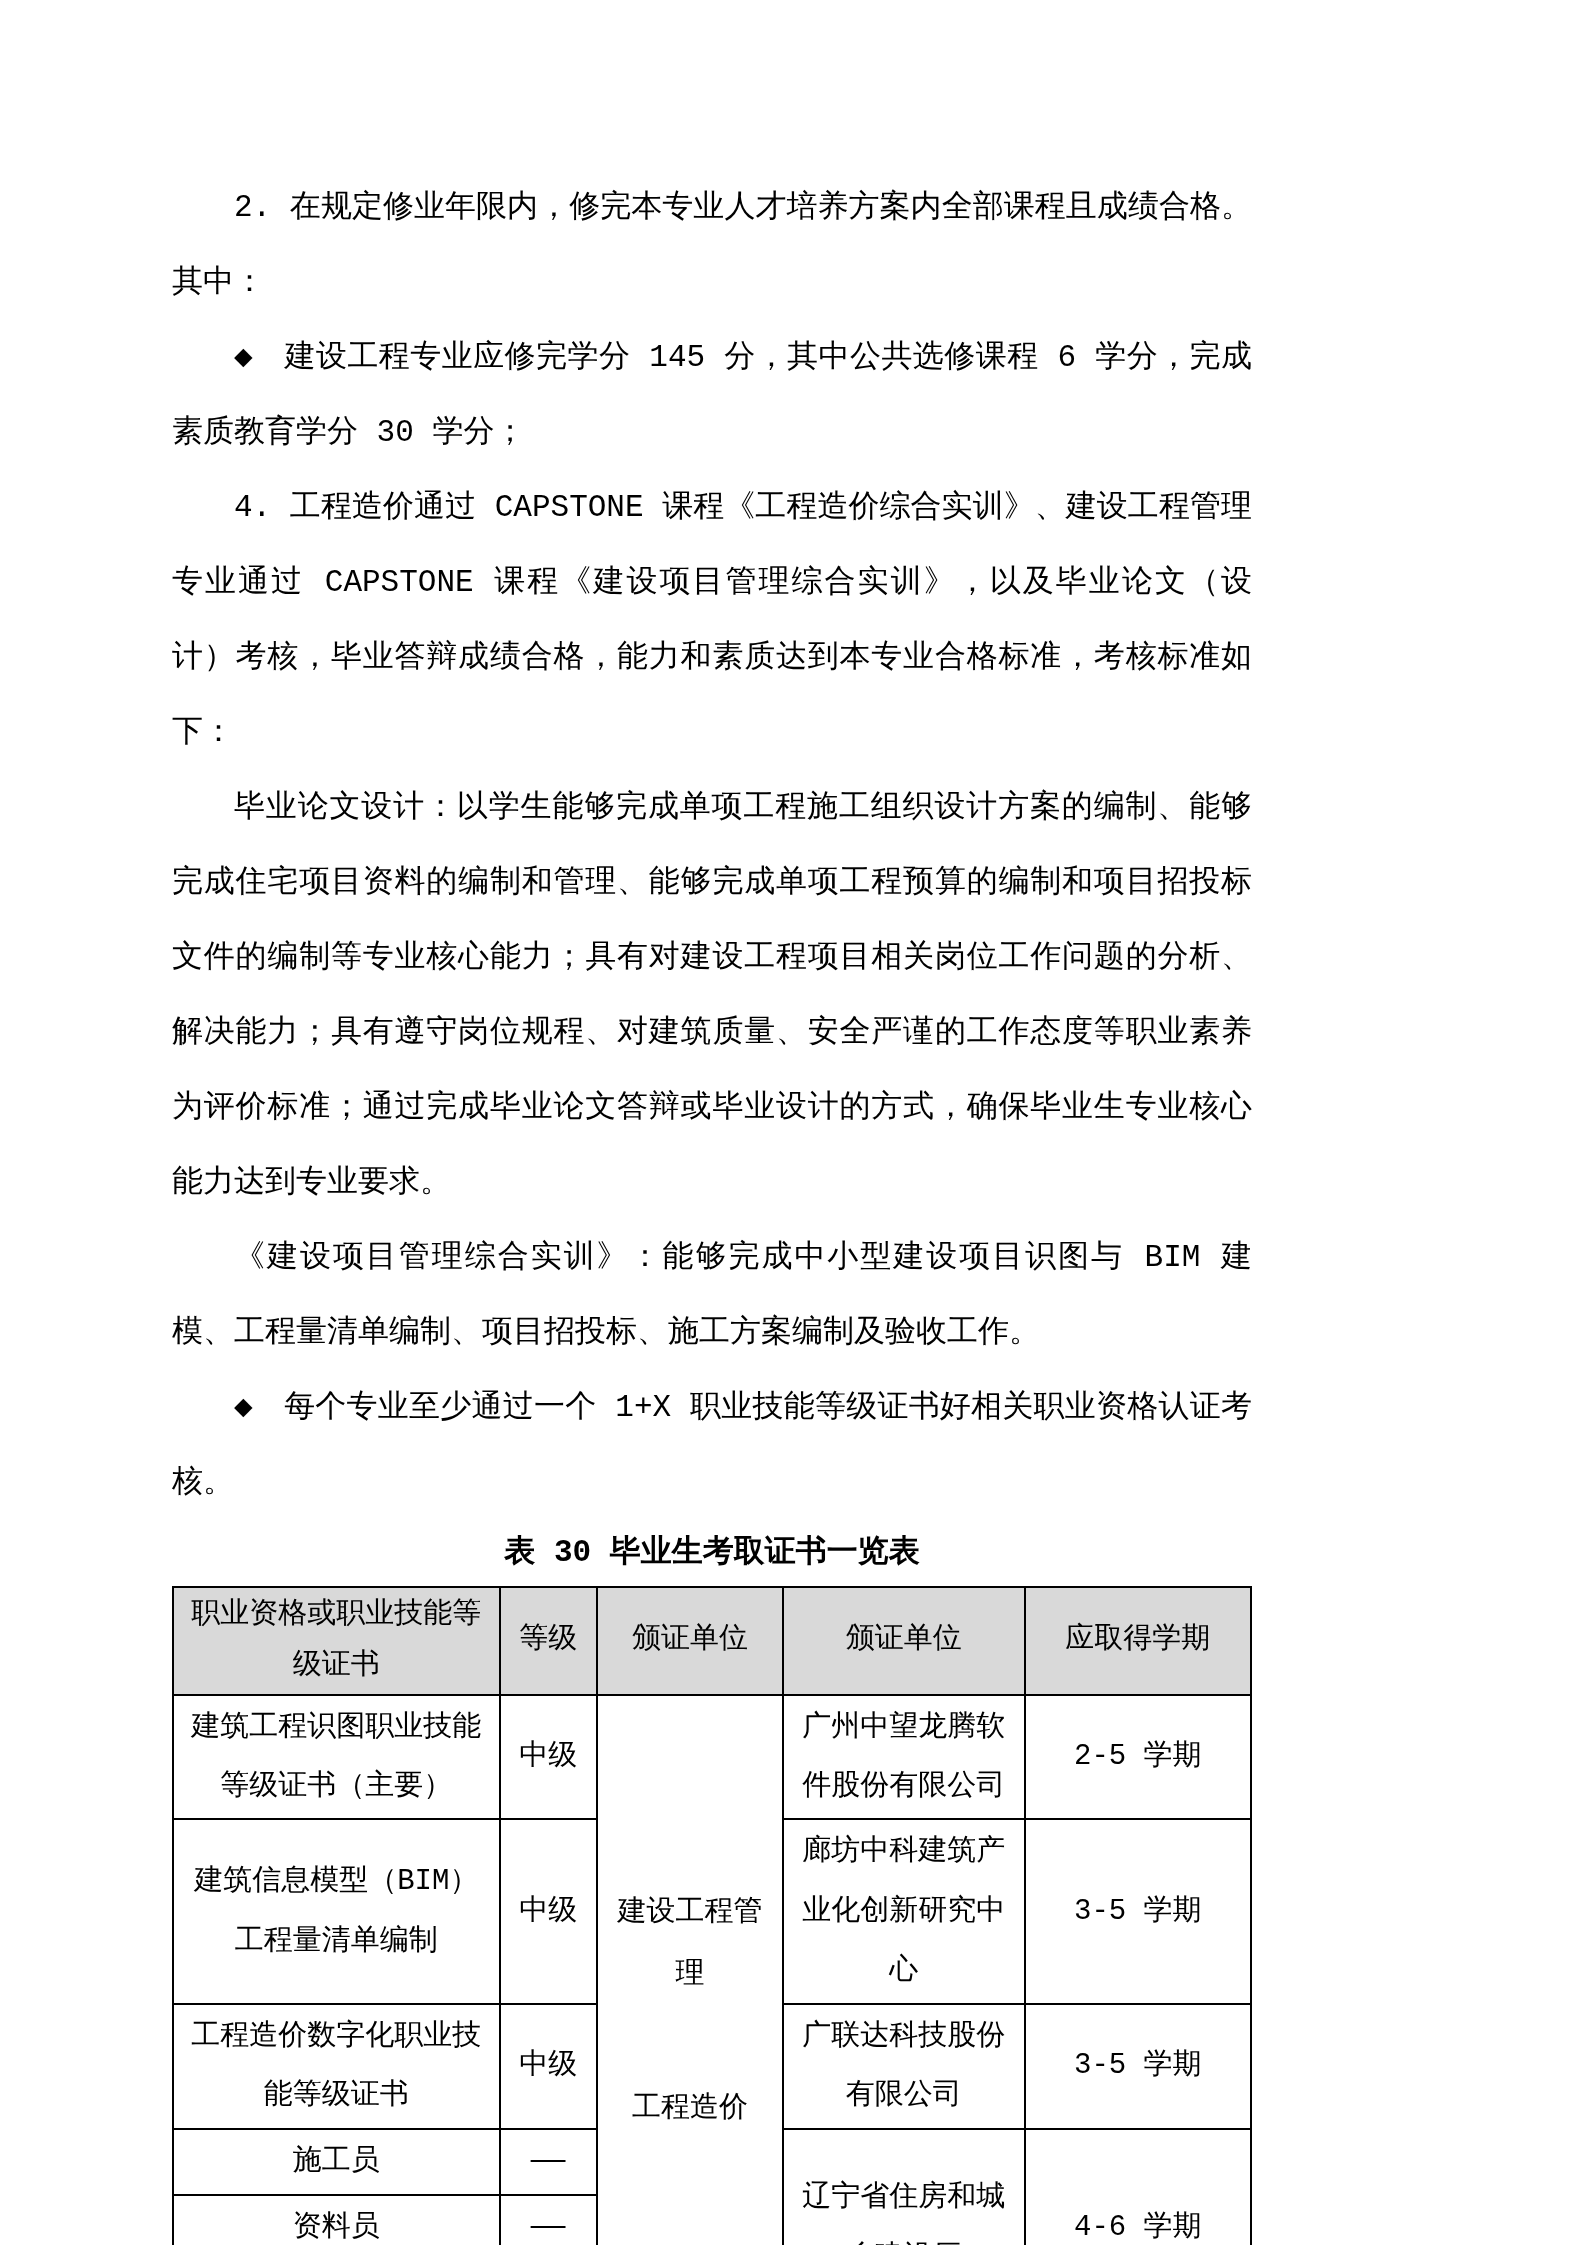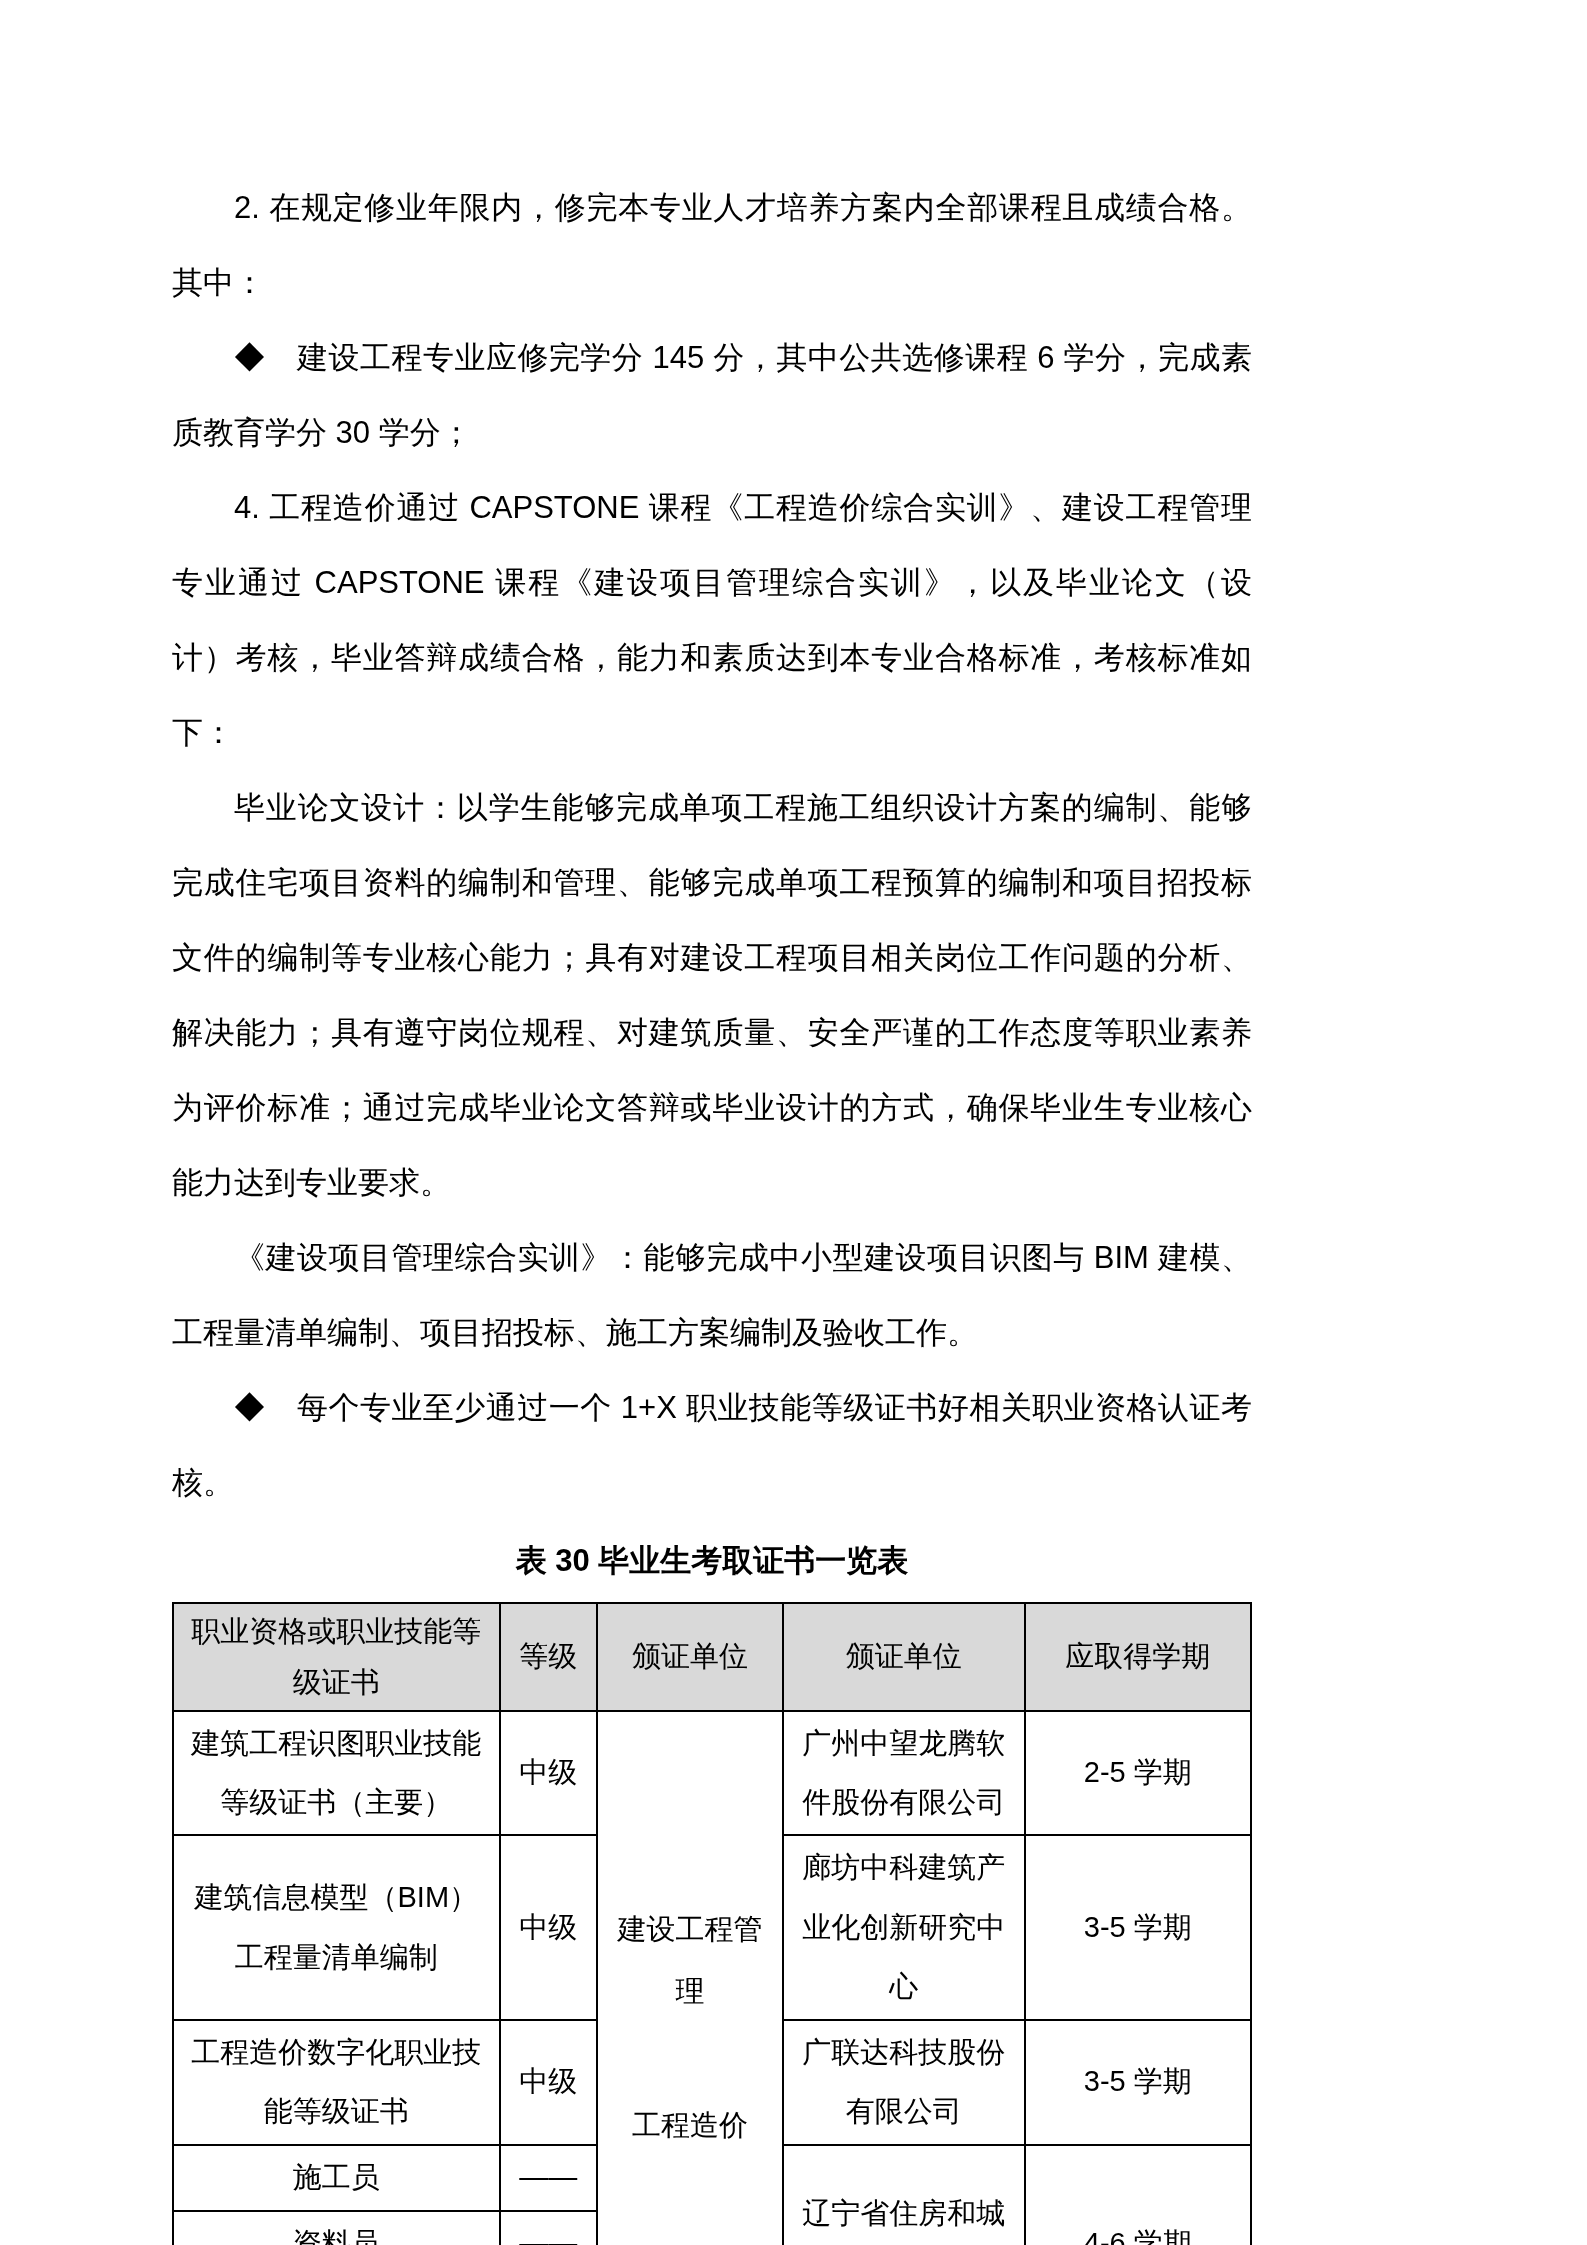--- a/index.html
+++ b/index.html
@@ -7,34 +7,34 @@
     padding: 0;
     background: #ffffff;
   }
   .page {
     position: relative;
     width: 1424px;
     height: 2245px;
     background: #ffffff;
     box-sizing: border-box;
     padding: 170px 172px 0 172px;
-    font-family: Liberation Sans, sans-serif;
+    font-family: Liberation Mono, monospace;
     color: #000000;
   }
   p.body {
     margin: 0;
     font-size: 31px;
     line-height: 75px;
     text-align: justify;
     text-justify: inter-ideograph;
     text-indent: 2em;
     word-break: break-all;
   }
   .table-title {
-    margin: 8px;
+    margin: 0;
     font-size: 31px;
     line-height: 66px;
     font-weight: 700;
     text-align: center;
     text-indent: 0;
   }
   table.cert-table {
     width: 100%;
     border-collapse: collapse;
     table-layout: fixed;

